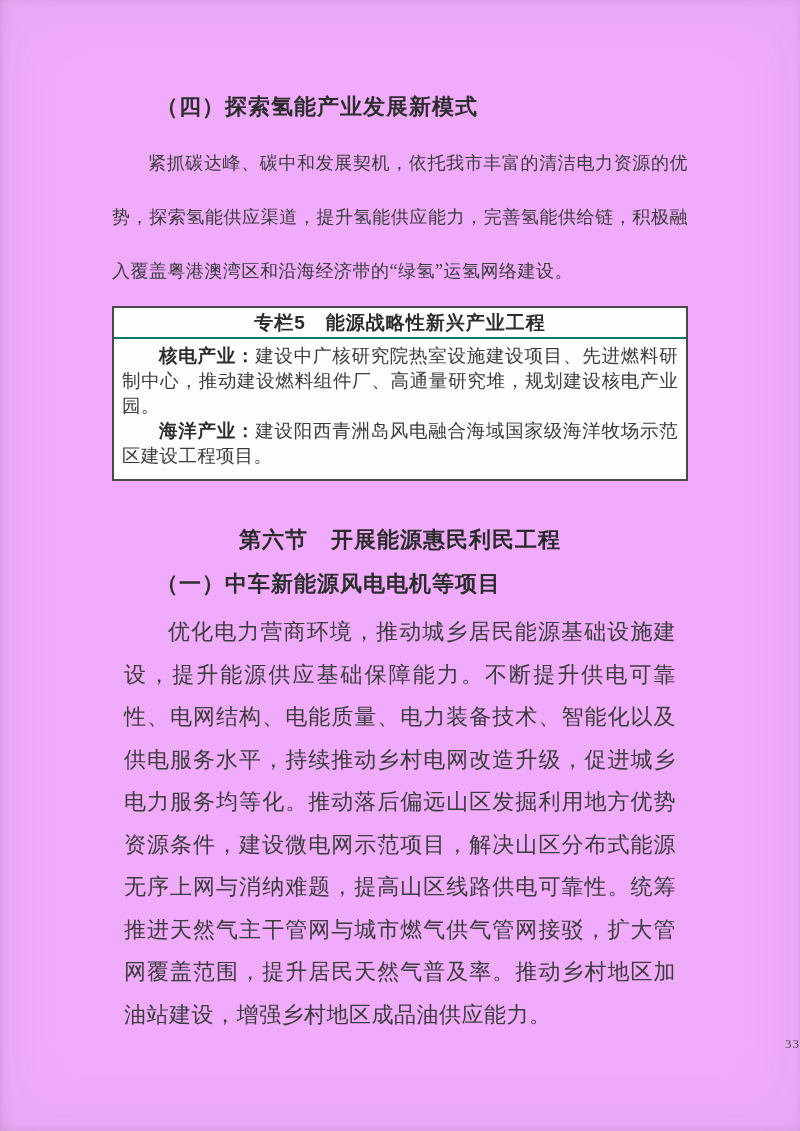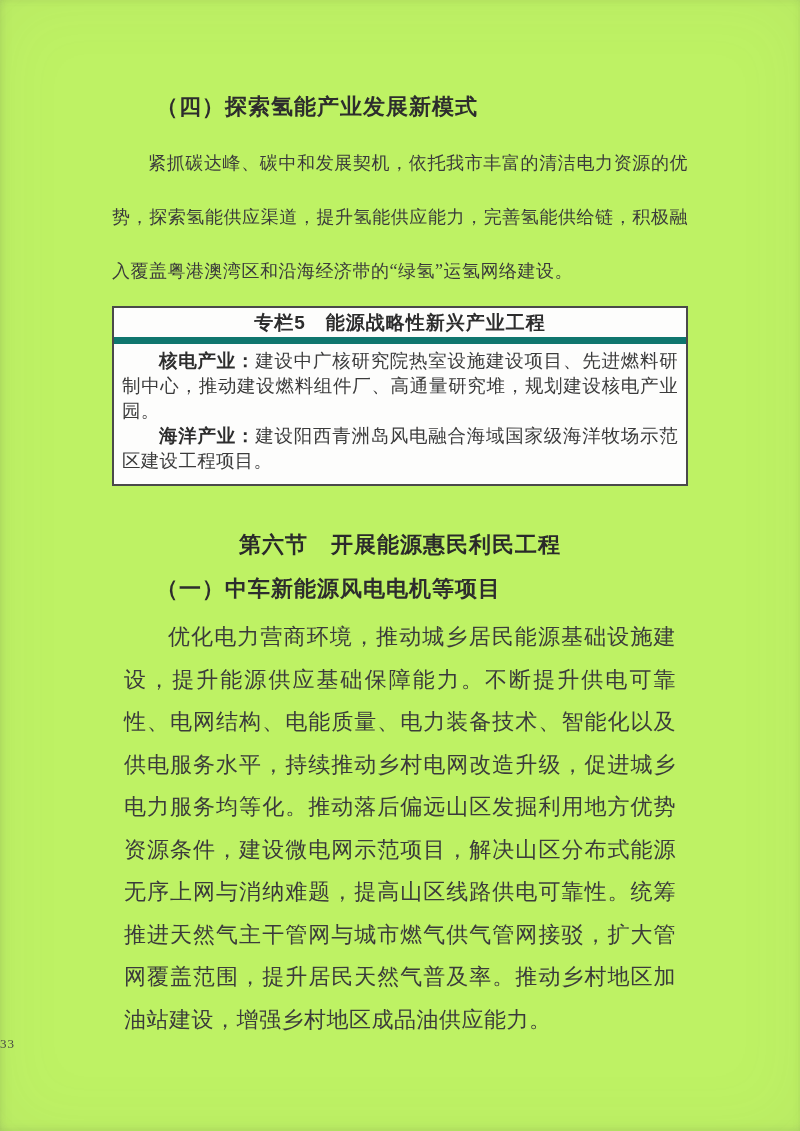--- a/index.html
+++ b/index.html
@@ -5,21 +5,21 @@
   html, body {
     margin: 0;
     padding: 0;
     background: #e9e9e7;
   }
   .page {
     position: relative;
     width: 800px;
     height: 1131px;
     margin: 0 auto;
-    background: #bef264;
+    background: #f0abfc;
     overflow: hidden;
     box-shadow:
       inset 0 0 70px rgba(120,120,118,0.07),
       inset 6px 0 14px -8px rgba(90,90,88,0.22),
       inset -4px 0 12px -8px rgba(110,110,108,0.14),
       inset 0 -6px 14px -8px rgba(100,100,98,0.18),
       inset 0 5px 12px -8px rgba(110,110,108,0.12);
     font-family: "Liberation Serif", "DejaVu Serif", serif;
     color: #3a3a3a;
   }
@@ -55,21 +55,21 @@
   }
   .panel-title {
     font-family: "Liberation Sans", "DejaVu Sans", sans-serif;
     font-weight: bold;
     font-size: 19px;
     line-height: 24px;
     color: #2d2d2d;
     text-align: center;
     letter-spacing: 1px;
     padding: 3px 0 2px 0;
-    border-bottom: 7px solid #0f766e;
+    border-bottom: 2px solid #0f766e;
   }
   .panel-body {
     padding: 5px 8px 10px 8px;
   }
   .panel-para {
     font-size: 18.5px;
     line-height: 25px;
     text-align: justify;
     text-indent: 2em;
     letter-spacing: 0.3px;
@@ -95,23 +95,23 @@
     line-height: 42.5px;
     text-align: justify;
     text-indent: 2em;
     letter-spacing: 0.5px;
     margin: 12px;
     color: #3b3b3b;
   }
   .page-number {
     position: absolute;
     left: 0;
-    right: 7px;
+    right: 0;
     top: 1036px;
-    text-align: left;
+    text-align: right;
     font-size: 13px;
     letter-spacing: 1px;
     color: #454545;
   }
   .spacer-8 { height: 8px; }
 </style>
 </head>
 <body>
 
 <div class="page">

